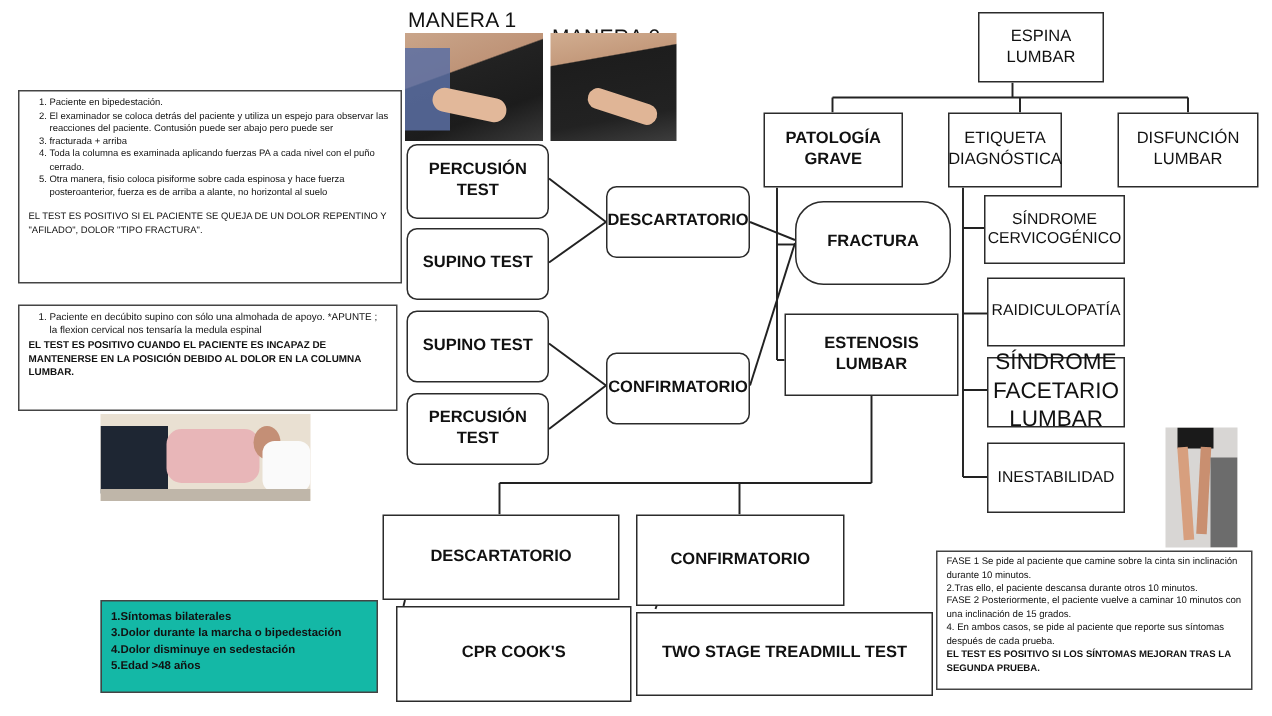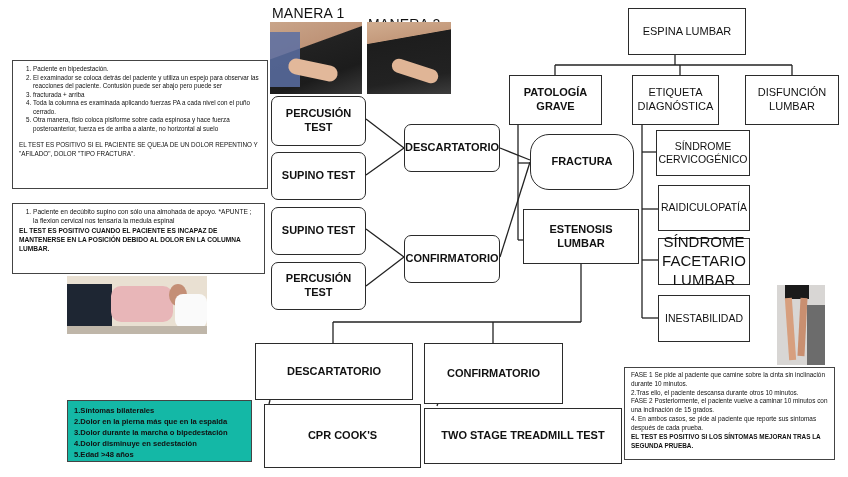--- a/index.html
+++ b/index.html
@@ -98,23 +98,23 @@
   <div style="position:absolute;left:0;top:50px;width:140px;height:8px;background:#bfb6a9;"></div>
 </div>
 
 <div class="box rounded bold" style="left:271px;top:96px;width:95px;height:50px;">PERCUSIÓN TEST</div>
 <div class="box rounded bold" style="left:271px;top:152px;width:95px;height:48px;">SUPINO TEST</div>
 <div class="box rounded bold" style="left:271px;top:207px;width:95px;height:48px;">SUPINO TEST</div>
 <div class="box rounded bold" style="left:271px;top:262px;width:95px;height:48px;">PERCUSIÓN TEST</div>
 <div class="box rounded bold" style="left:404px;top:124px;width:96px;height:48px;">DESCARTATORIO</div>
 <div class="box rounded bold" style="left:404px;top:235px;width:96px;height:48px;">CONFIRMATORIO</div>
 
-<div class="box" style="left:628px;top:8px;width:118px;height:47px;">ESPINA LUMBAR</div>
+<div class="box" style="left:652px;top:8px;width:84px;height:47px;">ESPINA LUMBAR</div>
 <div class="box bold" style="left:509px;top:75px;width:93px;height:50px;padding:0 6px;">PATOLOGÍA GRAVE</div>
-<div class="box" style="left:632px;top:75px;width:87px;height:50px;padding:0 20px;">ETIQUETA DIAGNÓSTICA</div>
+<div class="box" style="left:632px;top:75px;width:76px;height:50px;padding:0 20px;">ETIQUETA DIAGNÓSTICA</div>
 <div class="box" style="left:745px;top:75px;width:94px;height:50px;padding:0 8px;">DISFUNCIÓN LUMBAR</div>
 
 <div class="box bold" style="left:530px;top:134px;width:104px;height:56px;border-radius:19px;">FRACTURA</div>
 <div class="box bold" style="left:523px;top:209px;width:116px;height:55px;padding:0 20px;">ESTENOSIS LUMBAR</div>
 
 <div class="box" style="left:656px;top:130px;width:94px;height:46px;font-size:10.5px;padding:0 2px;text-align:center;">SÍNDROME CERVICOGÉNICO</div>
 <div class="box" style="left:658px;top:185px;width:92px;height:46px;font-size:10.5px;">RAIDICULOPATÍA</div>
 <div class="box" style="left:658px;top:238px;width:92px;height:47px;font-size:15px;padding:0 10px;">SÍNDROME FACETARIO LUMBAR</div>
 <div class="box" style="left:658px;top:295px;width:92px;height:47px;font-size:10.5px;">INESTABILIDAD</div>
 
@@ -125,21 +125,20 @@
   <div style="position:absolute;left:30px;top:20px;width:18px;height:60px;background:#6c6c6c;"></div>
 </div>
 
 <div class="box bold" style="left:255px;top:343px;width:158px;height:57px;">DESCARTATORIO</div>
 <div class="box bold" style="left:424px;top:343px;width:139px;height:61px;">CONFIRMATORIO</div>
 <div class="box bold" style="left:264px;top:404px;width:157px;height:64px;">CPR COOK'S</div>
 <div class="box bold" style="left:424px;top:408px;width:198px;height:56px;">TWO STAGE TREADMILL TEST</div>
 
 <div class="criteria" style="left:67px;top:400px;width:185px;height:62px;">
   <div>1.Síntomas bilaterales</div>
-  <div>2.Dolor en la pierna más que en la espalda</div>
   <div>3.Dolor durante la marcha o bipedestación</div>
   <div>4.Dolor disminuye en sedestación</div>
   <div>5.Edad &gt;48 años</div>
 </div>
 
 <div class="note" style="left:624px;top:367px;width:211px;height:93px;font-size:6.4px;line-height:1.38;padding:3px 6px;">
   <div>FASE 1 Se pide al paciente que camine sobre la cinta sin inclinación durante 10 minutos.</div>
   <div>2.Tras ello, el paciente descansa durante otros 10 minutos.</div>
   <div>FASE 2 Posteriormente, el paciente vuelve a caminar 10 minutos con una inclinación de 15 grados.</div>
   <div>4. En ambos casos, se pide al paciente que reporte sus síntomas después de cada prueba.</div>

